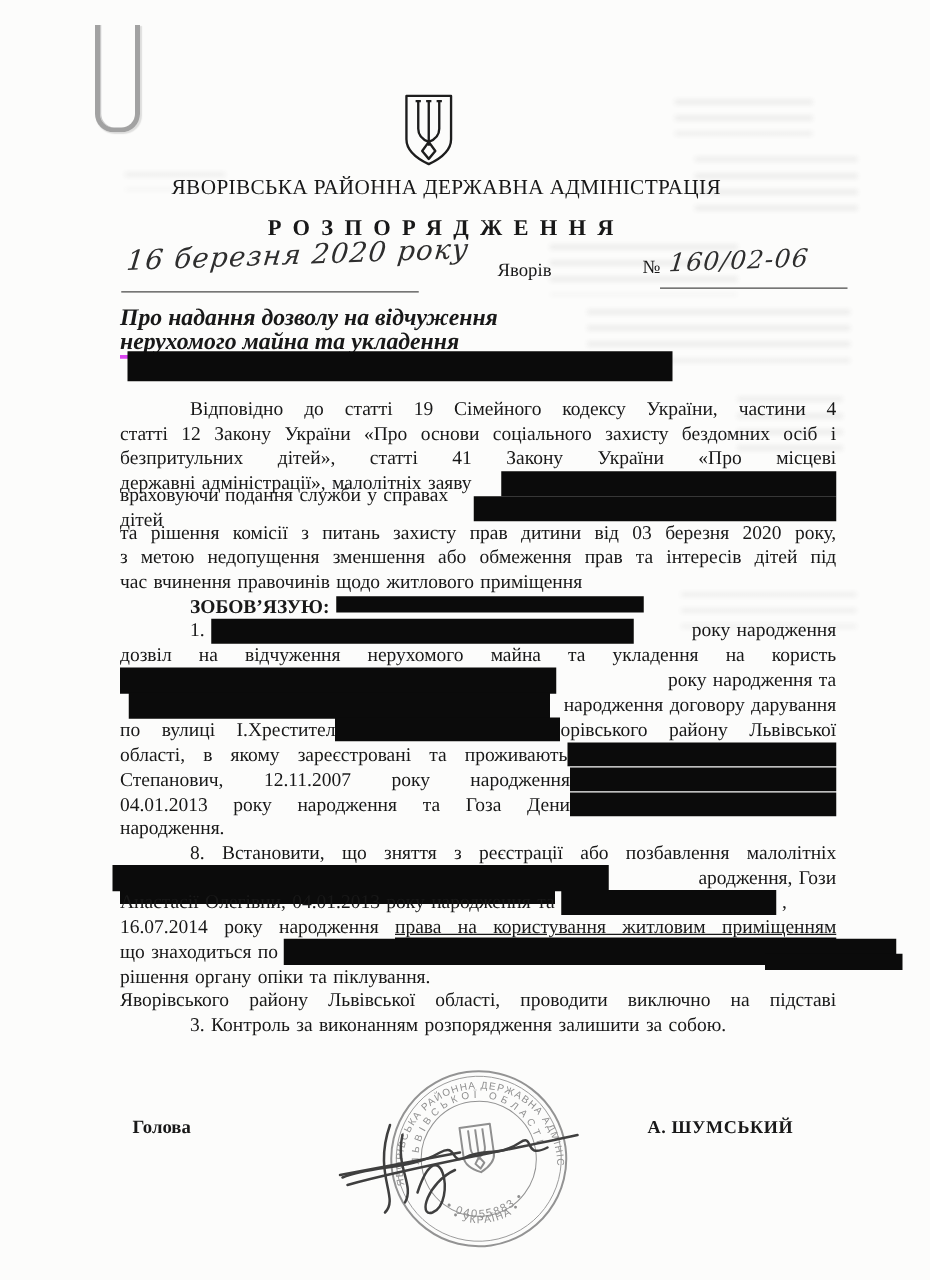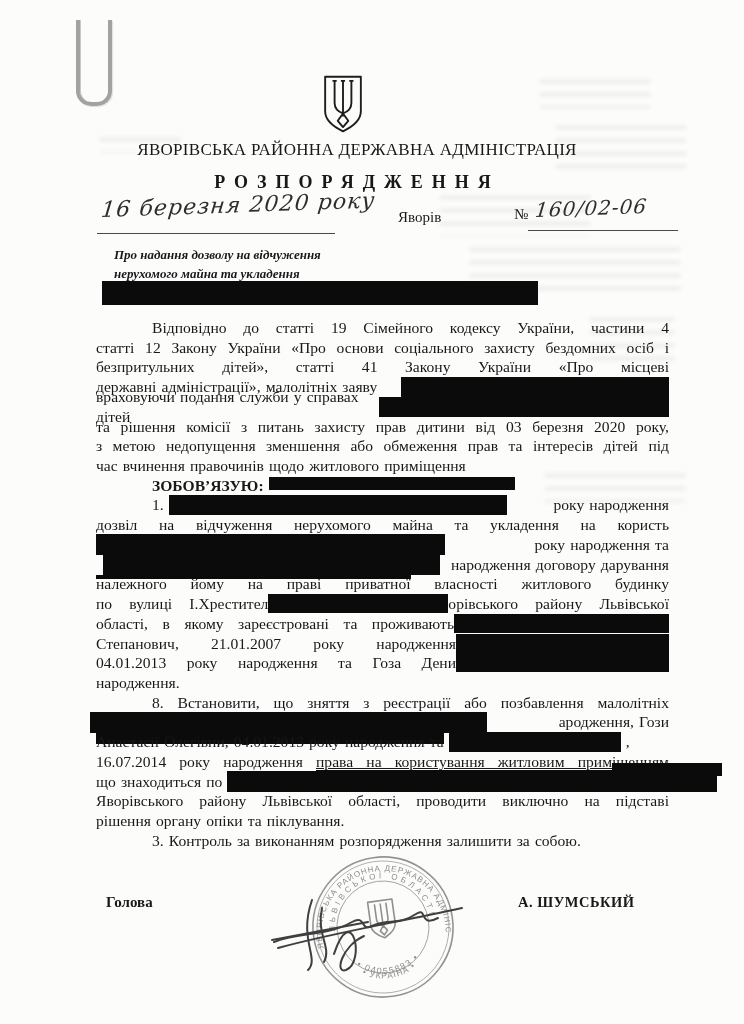--- a/index.html
+++ b/index.html
@@ -15,21 +15,21 @@
   .hand{font-family:"DejaVu Serif", serif;font-style:italic;color:#2e2e2e;letter-spacing:1px;
         transform:skewX(-8deg) rotate(-2deg);transform-origin:left bottom;white-space:nowrap;}
   #date-hand{left:100px;top:197px;font-size:22px;}
   #city{left:398px;top:209px;font-size:15px;}
   #no-label{left:514px;top:206px;font-size:15px;}
   #no-value{left:534px;top:198px;font-size:20px;}
   .hline{border-bottom:1.4px solid #4a4a4a;height:0;}
   #date-line{left:97px;top:233px;width:238px;}
   #no-line{left:528px;top:230px;width:150px;}
   
-  #subject{left:114px;top:245px;width:470px;font-weight:bold;font-style:italic;font-size:13px;line-height:19px;}
+  #subject{left:96px;top:245px;width:470px;font-weight:bold;font-style:italic;font-size:19px;line-height:19px;}
   #subject .subj-u{border-bottom:3px solid #d946ef;font-family:Liberation Serif, serif;}
   .redact{background:#0b0b0b;}
   #subject-bar{left:102px;top:281px;width:436px;height:24px;}
   
   #body-lines{left:96px;top:318px;width:573px;font-size:15.6px;word-spacing:1.2px;}
   .line{height:19.72px;line-height:19.72px;overflow:visible;}
   .jl{text-align:justify;text-align-last:justify;}
   .tl{text-align:left;white-space:nowrap;}
   .fx{display:flex;align-items:center;gap:5px;}
   .line .bar{background:#0b0b0b;display:inline-block;vertical-align:-4px;flex:0 0 auto;}
@@ -121,44 +121,43 @@
       <div class="line fx">
         <span class="bar" style="width: 349px; height: 21px;"></span>
         <span class="sp"></span>
         <span class="t ">року народження та</span>
       </div>
       <div class="line fx">
         <span class="bar" style="width: 337px; height: 21px; margin-left: 7px;"></span>
         <span class="sp"></span>
         <span class="t ">народження договору дарування</span>
       </div>
-      <div class="line jl"><span class="t cliptop">належного йому на праві приватної</span><span class="t "> власності житлового будинку</span></div>
       <div class="line jl"><span class="t ">по вулиці І.Хрестител</span><span class="bar" style="width: 180px; height: 19px;"></span><span class="t ">орівського району Львівської</span></div>
       <div class="line jl"><span class="t ">області, в якому зареєстровані та проживають</span><span class="bar" style="width: 215px; height: 19px;"></span></div>
-      <div class="line jl"><span class="t ">Степанович, 21.01.2007 року народження</span><span class="bar" style="width: 213px; height: 19px;"></span></div>
+      <div class="line jl"><span class="t ">Степанович, 12.11.2007 року народження</span><span class="bar" style="width: 213px; height: 19px;"></span></div>
       <div class="line jl"><span class="t ">04.01.2013 року народження та Гоза Дени</span><span class="bar" style="width: 213px; height: 19px;"></span></div>
       <div class="line tl"><span class="t ">народження.</span></div>
       <div class="line jl" style="text-indent: 56px;"><span class="t ">8. Встановити, що зняття з реєстрації або позбавлення малолітніх</span></div>
       <div class="line fx">
         <span class="bar" style="width: 397px; height: 21px; margin-left: -6px;"></span>
         <span class="sp"></span>
         <span class="t ">ародження, Гози</span>
       </div>
       <div class="line fx">
         <span class="t struck">Анастасії Олегівни, 04.01.2013 року народження та</span>
         <span class="bar" style="width: 172px; height: 20px;"></span>
         <span class="t ">,</span>
       </div>
       <div class="line jl"><span class="t ">16.07.2014 року народження </span><span class="t uline">права на користування житловим приміщенням</span></div>
       <div class="line fx">
         <span class="t ">що знаходиться по</span>
         <span class="bar" style="flex: 1 1 auto; height: 21px; margin-right: -48px;"></span>
       </div>
+      <div class="line tl"><span class="t ">рішення органу опіки та піклування.</span></div>
       <div class="line jl"><span class="t ">Яворівського району Львівської області, проводити виключно на підставі</span></div>
-      <div class="line tl"><span class="t ">рішення органу опіки та піклування.</span></div>
       <div class="line tl" style="text-indent: 56px;"><span class="t ">3. Контроль за виконанням розпорядження залишити за собою.</span></div>
     </div>
   <div id="step-bar" class="abs redact"></div>
 
   <div id="signer-title" class="abs">Голова</div>
   <div id="signer-name" class="abs">А. ШУМСЬКИЙ</div>
 
   <svg id="stamp" class="abs" width="150" height="150" viewBox="0 0 150 150">
     <g transform="rotate(-8 75 75)" fill="none" stroke="#939393">
       <circle cx="75" cy="75" r="70" stroke-width="1.6"></circle>

